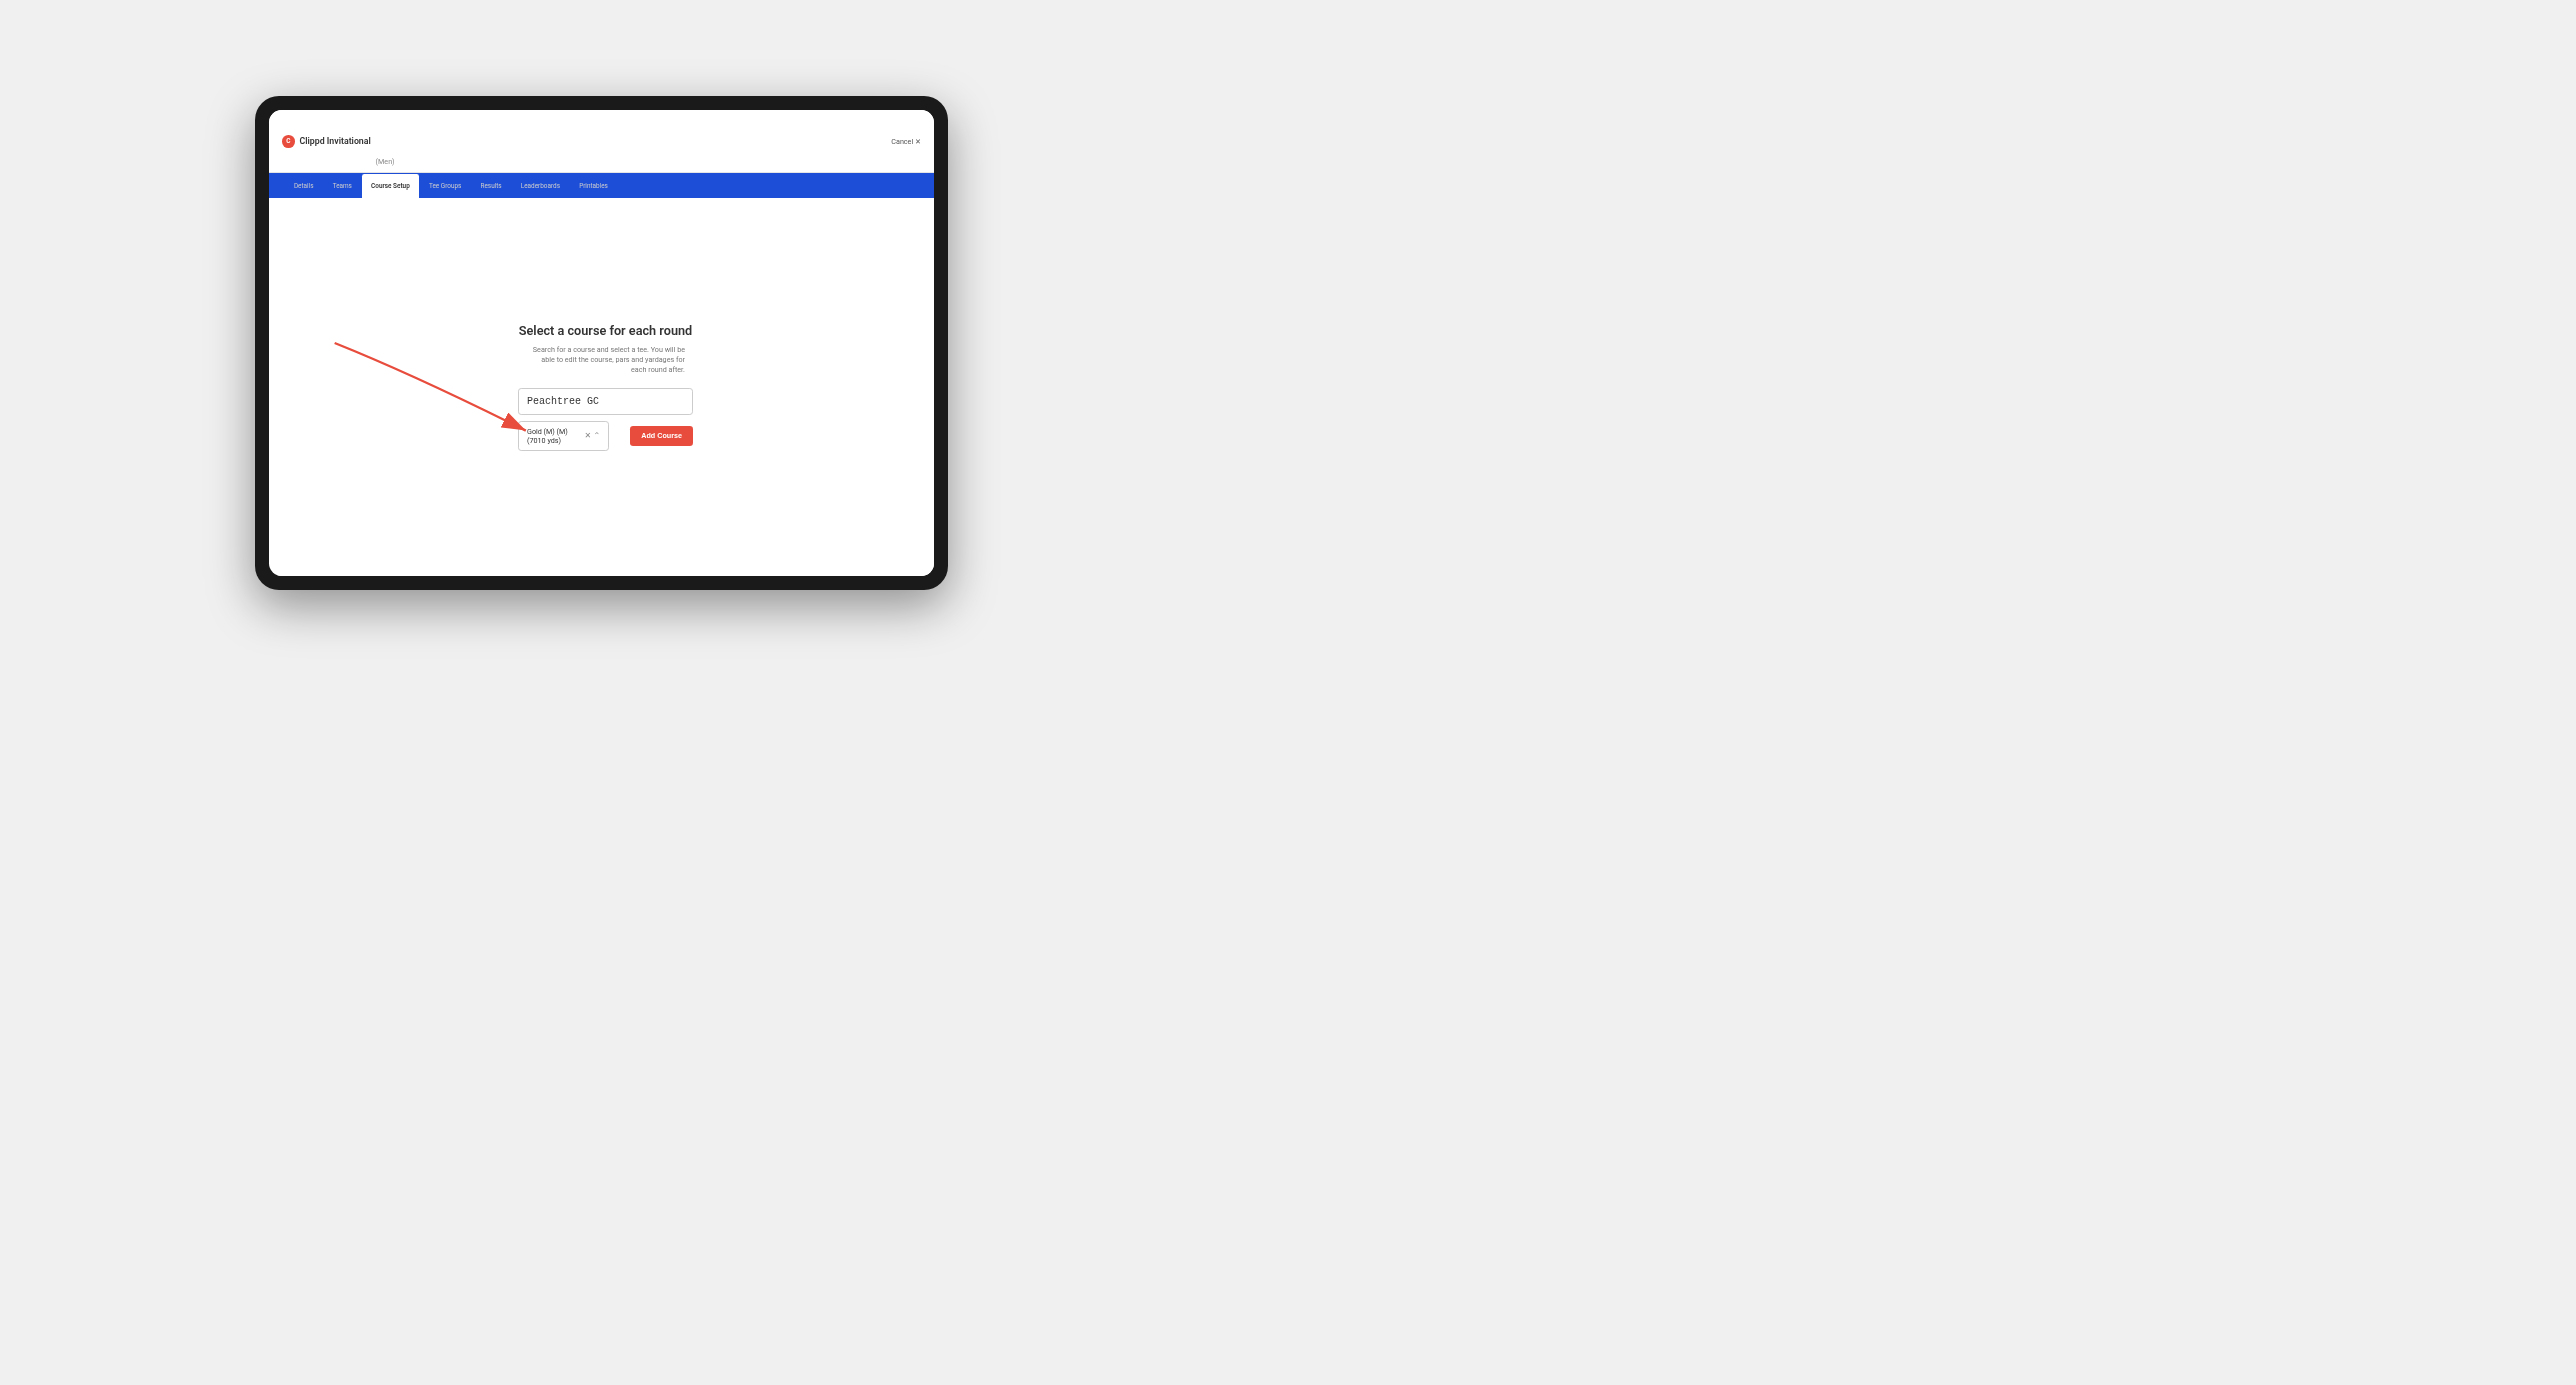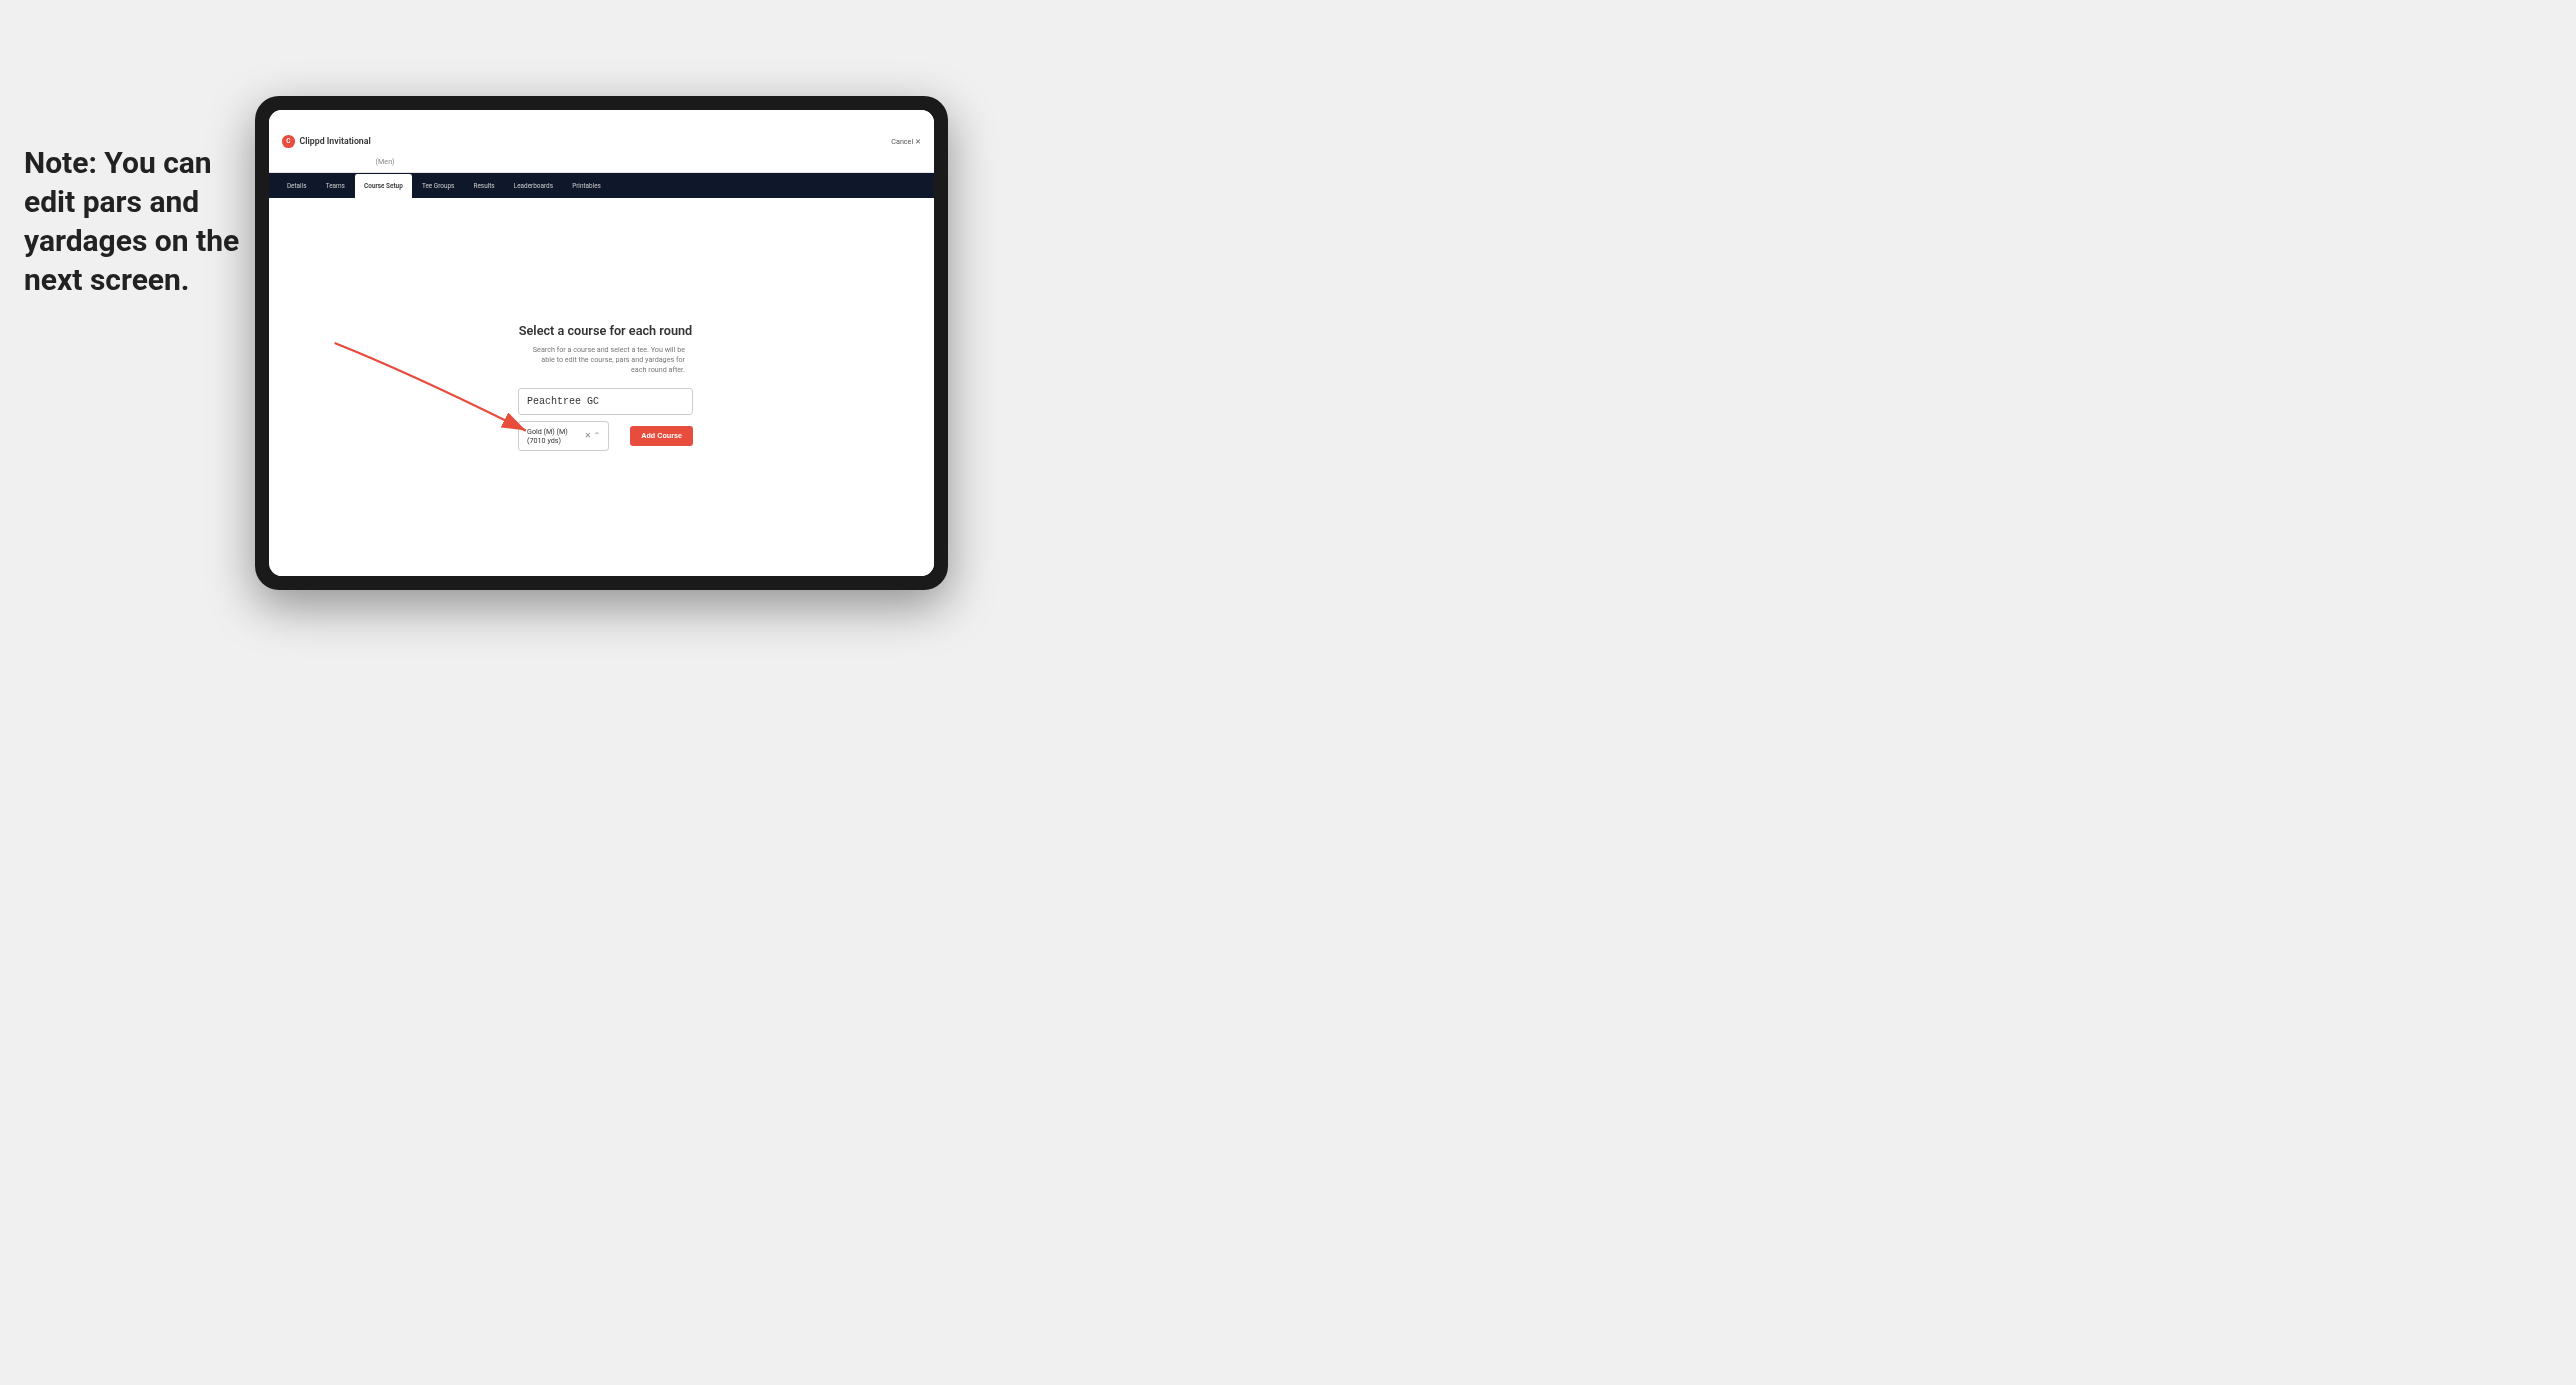--- a/index.html
+++ b/index.html
@@ -154,24 +154,24 @@
       margin-top: 40px;
     }
     .cancel-btn {
       font-size: 7.2px;
       color: #555;
       cursor: pointer;
     }
 
     
     .tab-bar {
-      background: #0f172a;
-      display: flex;
-      align-items: center;
-      padding: 0 8px;
+      background: #1d4ed8;
+      display: flex;
+      align-items: center;
+      padding: 0 15px;
       flex-shrink: 0;
     }
     .tab-item {
       padding: 8px 9.6px;
       font-size: 6.4px;
       color: #ccc;
       cursor: pointer;
       white-space: nowrap;
     }
     .tab-item.active {
@@ -269,21 +269,20 @@
       top: 0;
       left: 0;
       width: 100%;
       height: 100%;
     }
   </style>
 </head>
 <body>
 
 <div class="annotation-area">
-  <div class="annotation-note">Note: You can edit pars and yardages on the next screen.</div>
 </div>
 
 <div class="tablet-frame">
   <div class="tablet-screen">
 
 
     <div class="tournament-header">
       <div class="tournament-title">
         <div class="tournament-icon">C</div>
         <span class="tournament-name">Clippd Invitational</span>

